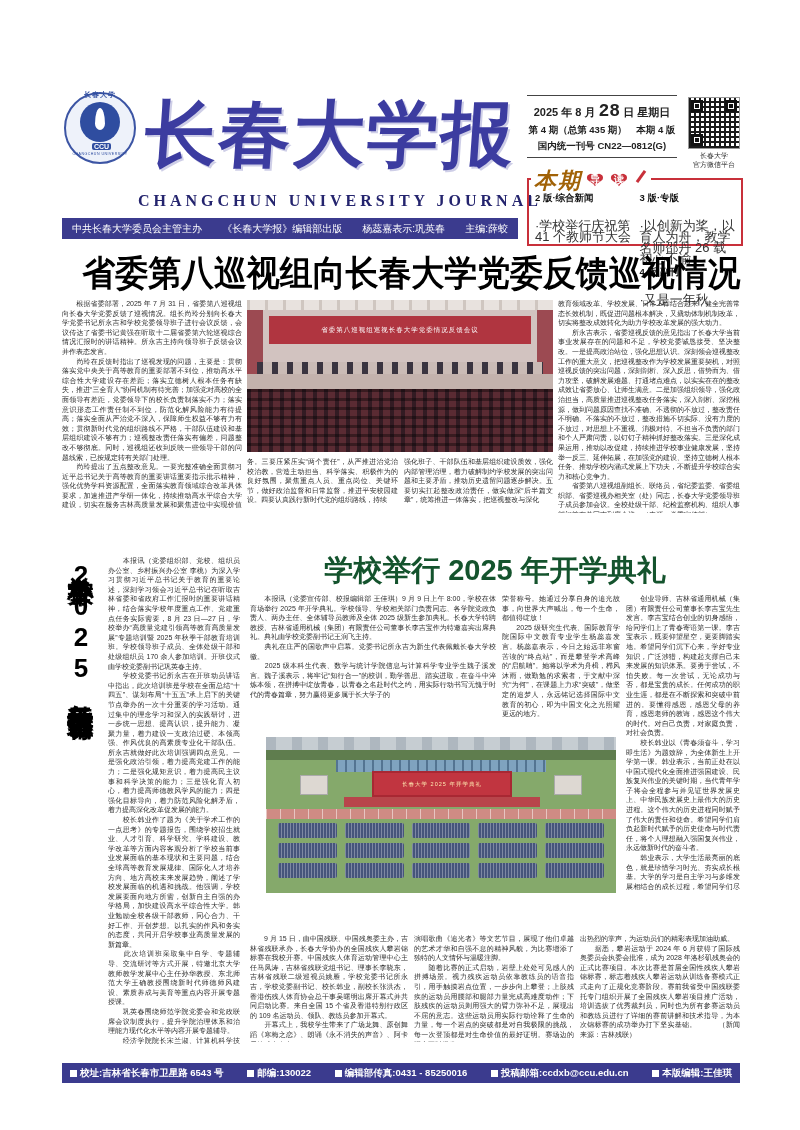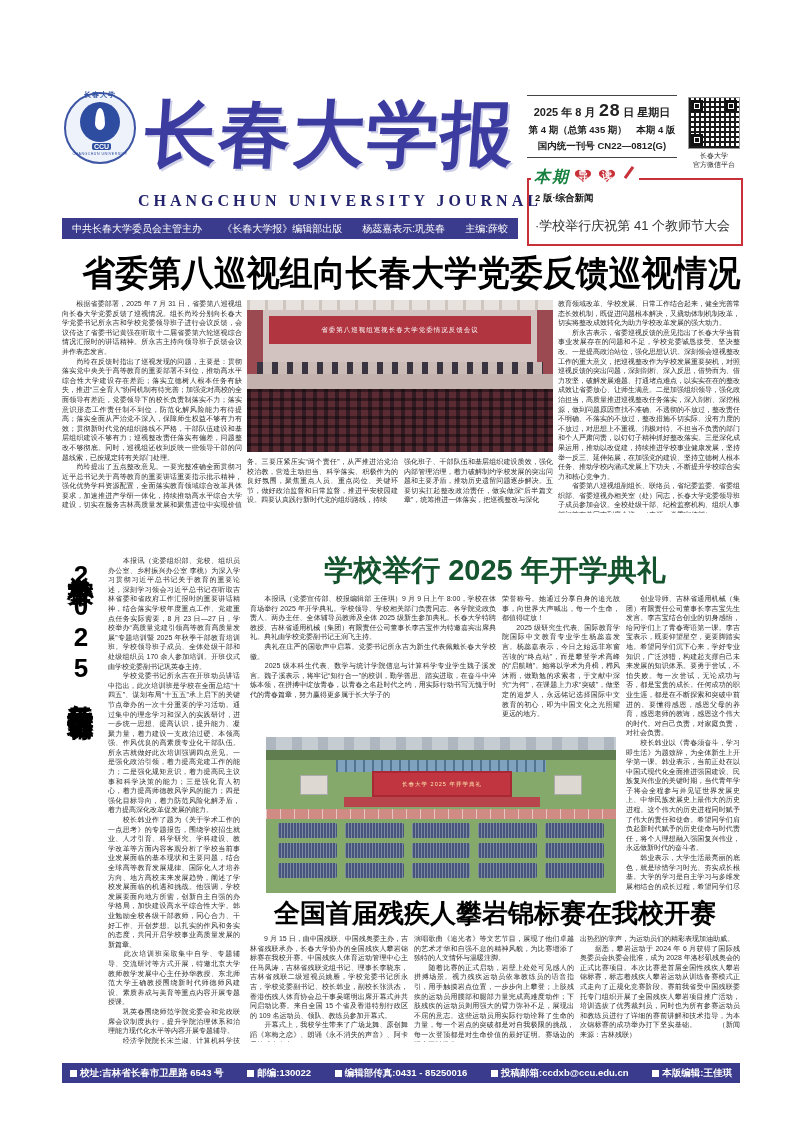--- a/index.html
+++ b/index.html
@@ -33,21 +33,21 @@
         background-image:repeating-linear-gradient(0deg,#1a1a1a 0 2px,transparent 2px 5px),
                          repeating-linear-gradient(90deg,#1a1a1a 0 2px,#ffffff 2px 5px); }
   .qr .eye { position:absolute; width:12px; height:12px; border:3px solid #111; background:#fff; }
   .qr .eye i { position:absolute; left:1px; top:1px; width:4px; height:4px; background:#111;}
   .qr .e1{left:2px;top:2px;} .qr .e2{right:2px;top:2px;} .qr .e3{left:2px;bottom:2px;}
   .qr-cap { font-size:7px; margin-top:2px; line-height:9px; color:#333;}
 
   
   .digest { left:527px; top:178px; width:216px; height:68px; border:2px solid #c8303a; }
   .digest-head { position:absolute; top:-14px; left:2px; display:flex; align-items:center; background:#fff; padding:0 3px;}
-  .digest-benqi { font-size:16px; font-weight:900; color:#15803d; font-style:italic; letter-spacing:2px;
+  .digest-benqi { font-size:22px; font-weight:900; color:#a16207; font-style:italic; letter-spacing:2px;
                   font-family:"Liberation Serif","DejaVu Serif",serif;}
   .heart { position:relative; width:22px; height:22px; margin-left:2px;}
   .heart .glyph { position:absolute; inset:0; color:#c8303a; font-size:22px; line-height:22px; text-align:center;}
   .heart .ch { position:absolute; inset:0; color:#fff; font-size:10px; line-height:20px; text-align:center; font-weight:bold;}
   .digest-slash { width:14px; height:3px; background:#c8303a; transform:rotate(-55deg); margin:-10px 0 0 4px;}
   .digest-cols { position:absolute; inset:10px 5px 3px 6px; display:flex; gap:8px;}
   .digest-col { flex:1; }
   .digest-sec { font-size:9.5px; font-weight:bold; color:#111; margin-top:2px;}
   .digest-item { font-size:13px; color:#333; line-height:11px; margin-top:15px;}
 
@@ -175,20 +175,26 @@
         <span class="glyph">❤</span>
         <span class="ch">读</span>
       </span>
       <span class="digest-slash"></span>
     </div>
     <div class="digest-cols">
       <div class="digest-col">
         <div class="digest-sec">2 版·综合新闻</div>
         <div class="digest-item">·学校举行庆祝第 41 个教师节大会</div>
       </div>
+      <div class="digest-col">
+        <div class="digest-sec">3 版·专版</div>
+        <div class="digest-item">·以创新为桨，以育人为舟，教学名师邵丹 26 载初心不渝</div>
+        <div class="digest-sec">4 版·副刊</div>
+        <div class="digest-item">·又是一年秋</div>
+      </div>
     </div>
   </div>
 
   <div class="abs headline1">省委第八巡视组向长春大学党委反馈巡视情况</div>
 
   <div class="abs body-col c-a1-left">　　根据省委部署，2025 年 7 月 31 日，省委第八巡视组向长春大学党委反馈了巡视情况。组长尚玲分别向长春大学党委书记所永吉和学校党委领导班子进行会议反馈，会议传达了省委书记黄强在听取十二届省委第六轮巡视综合情况汇报时的讲话精神。所永吉主持向领导班子反馈会议并作表态发言。
 　　尚玲在反馈时指出了巡视发现的问题，主要是：贯彻落实党中央关于高等教育的重要部署不到位，推动高水平综合性大学建设存在差距；落实立德树人根本任务有缺失，推进“三全育人”协同机制有待完善；加强党对高校的全面领导有差距，党委领导下的校长负责制落实不力；落实意识形态工作责任制不到位，防范化解风险能力有待提高；落实全面从严治党不深入，保障师生权益不够有力有效；贯彻新时代党的组织路线不严格，干部队伍建设和基层组织建设不够有力；巡视整改责任落实有偏差，问题整改不够彻底。同时，巡视组还收到反映一些领导干部的问题线索，已按规定转有关部门处理。
 　　尚玲提出了五点整改意见。一要完整准确全面贯彻习近平总书记关于高等教育的重要讲话重要指示批示精神，强化优势学科资源配置，全面落实教育领域综合改革具体要求，加速推进产学研一体化，持续推动高水平综合大学建设，切实在服务吉林高质量发展和聚焦进位中实现价值跃升。二要认真履行为党育人、为国育才职责，加强师德师风建设，落实“三全育人”“五育并举”要求，切实落实立德树人根本任</div>
 
   <div class="abs photo1">
@@ -254,21 +260,20 @@
       <div class="p2-row">
           <span class="p2-block"></span>
           <span class="p2-block"></span>
           <span class="p2-block"></span>
           <span class="p2-block"></span>
           <span class="p2-block"></span>
         </div>
     </div>
   </div>
 
-  <div class="abs headline3">全国首届残疾人攀岩锦标赛在我校开赛</div>
   <div class="abs body-col c-a3-1">　　9 月 15 日，由中国残联、中国残奥委主办，吉林省残联承办，长春大学协办的全国残疾人攀岩锦标赛在我校开赛。中国残疾人体育运动管理中心主任马凤涛，吉林省残联党组书记、理事长李晓东，吉林省残联二级巡视员姚雁，学校党委书记所永吉，学校党委副书记、校长韩业，副校长张洪杰，香港伤残人体育协会总干事吴曙明出席开幕式并共同启动比赛。来自全国 15 个省及香港特别行政区的 109 名运动员、领队、教练员参加开幕式。
 　　开幕式上，我校学生带来了广场龙舞、原创舞蹈《寒梅之恋》、朗诵《永不消失的声音》、阿卡贝拉残疾人声</div>
   <div class="abs body-col c-a3-2">演唱歌曲《追光者》等文艺节目，展现了他们卓越的艺术才华和自强不息的精神风貌，为比赛增添了独特的人文情怀与温暖注脚。
 　　随着比赛的正式启动，岩壁上处处可见感人的拼搏场景。视力残疾运动员依靠教练员的语音指引，用手触摸岩点位置，一步步向上攀登；上肢残疾的运动员用腰部和腿部力量完成高难度动作；下肢残疾的运动员则用强大的臂力弥补不足，展现出不屈的意志。这些运动员用实际行动诠释了生命的力量，每一个岩点的突破都是对自我极限的挑战，每一次登顶都是对生命价值的最好证明。赛场边的观众不时爆发</div>
   <div class="abs body-col c-a3-3">出热烈的掌声，为运动员们的精彩表现加油助威。
 　　据悉，攀岩运动于 2024 年 6 月获得了国际残奥委员会执委会批准，成为 2028 年洛杉矶残奥会的正式比赛项目。本次比赛是首届全国性残疾人攀岩锦标赛，标志着残疾人攀岩运动从训练备赛模式正式走向了正规化竞赛阶段。赛前我省受中国残联委托专门组织开展了全国残疾人攀岩项目推广活动，培训选拔了优秀裁判员，同时也为所有参赛运动员和教练员进行了详细的赛前讲解和技术指导，为本次锦标赛的成功举办打下坚实基础。　　　（新闻来源：吉林残联）</div>
 
   <div class="abs footer">
     <span class="it">
         <span class="sq"></span>

